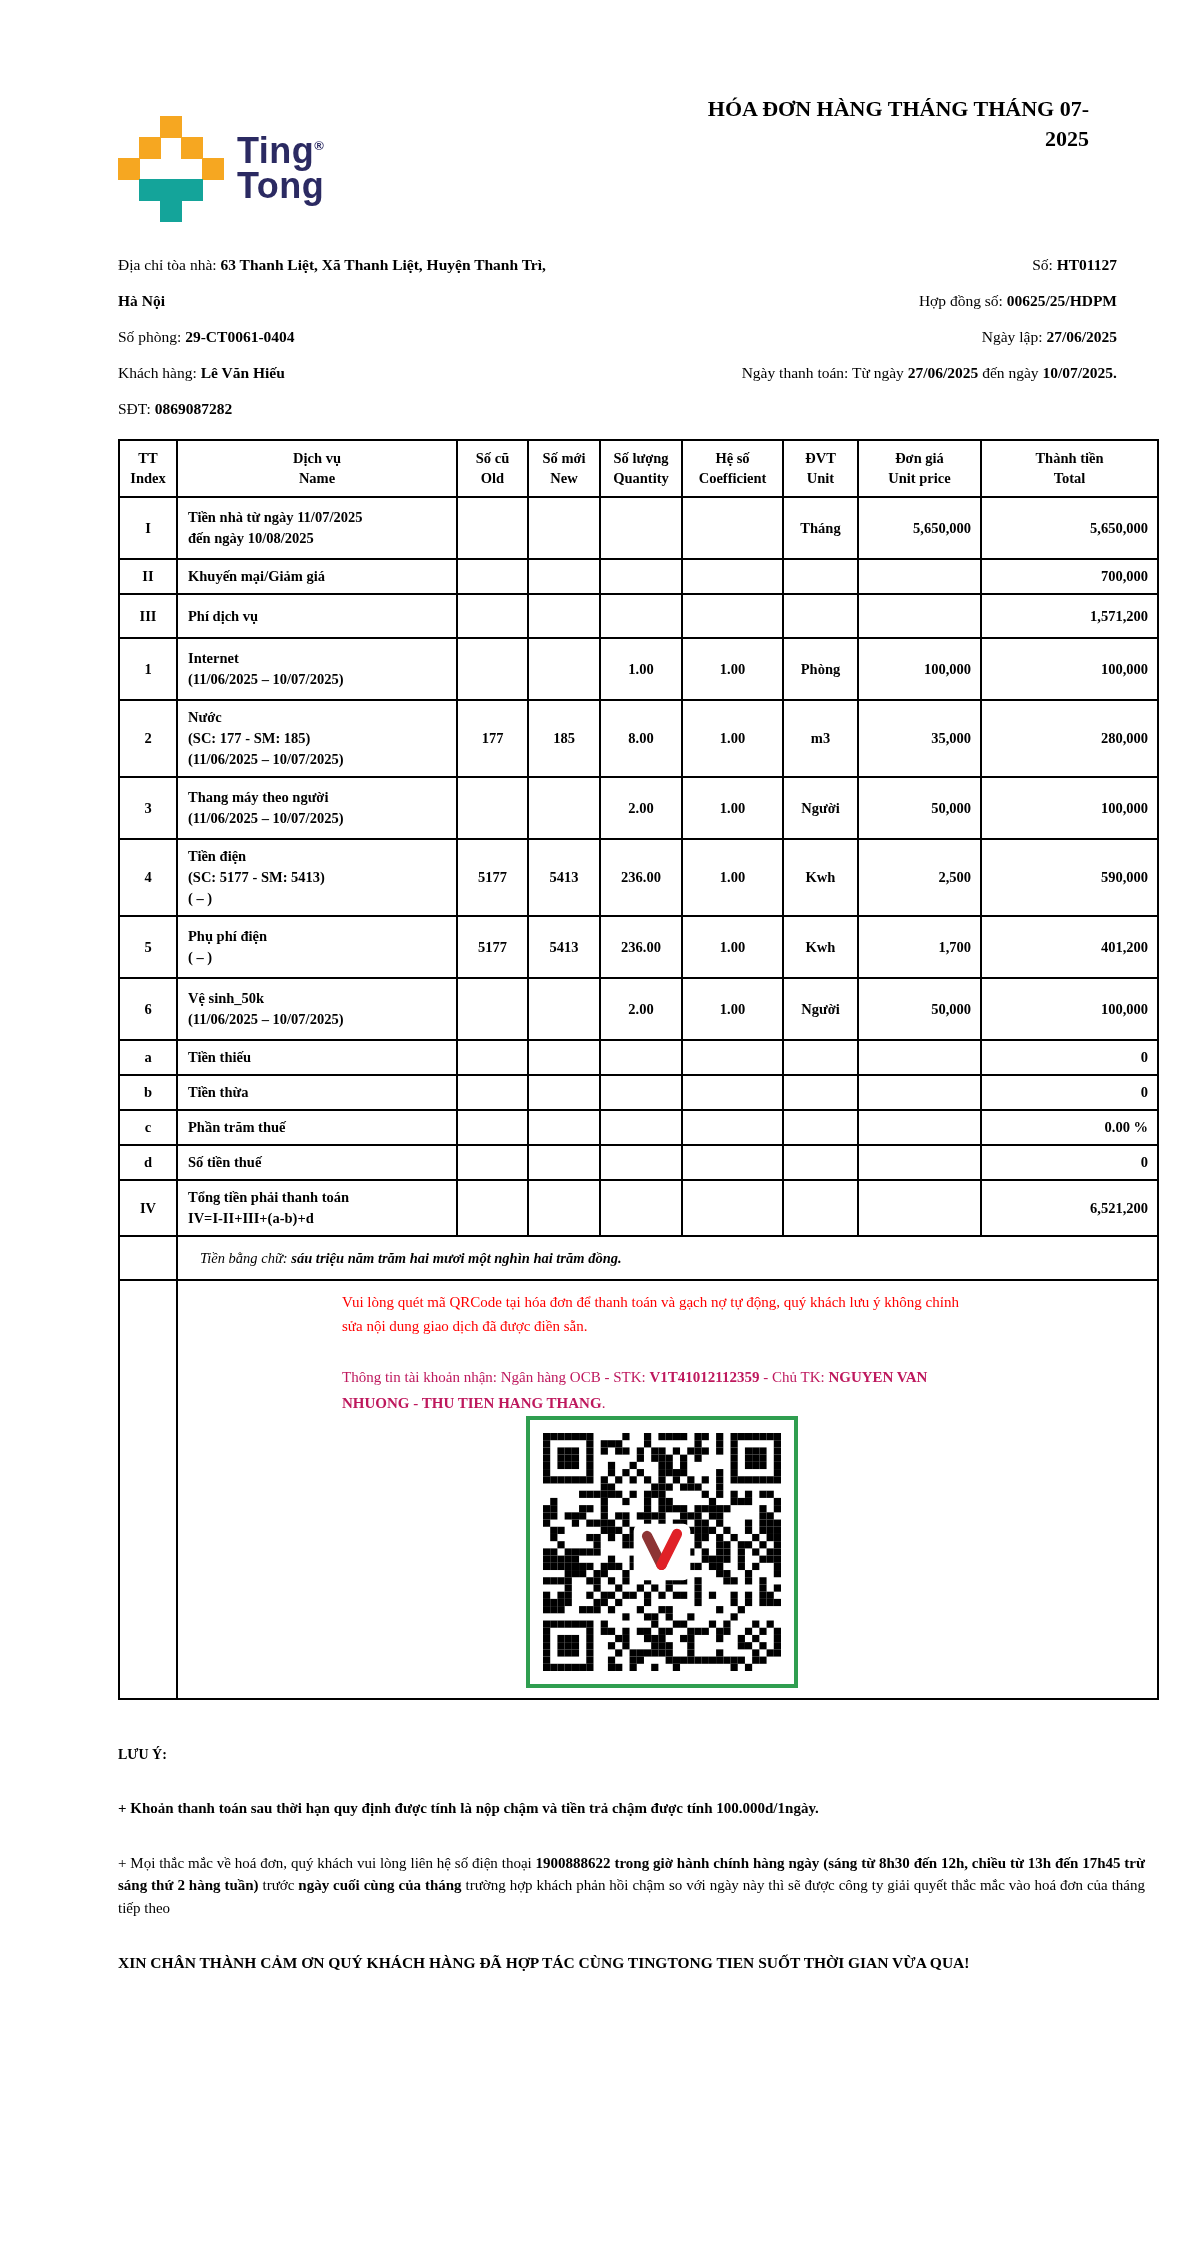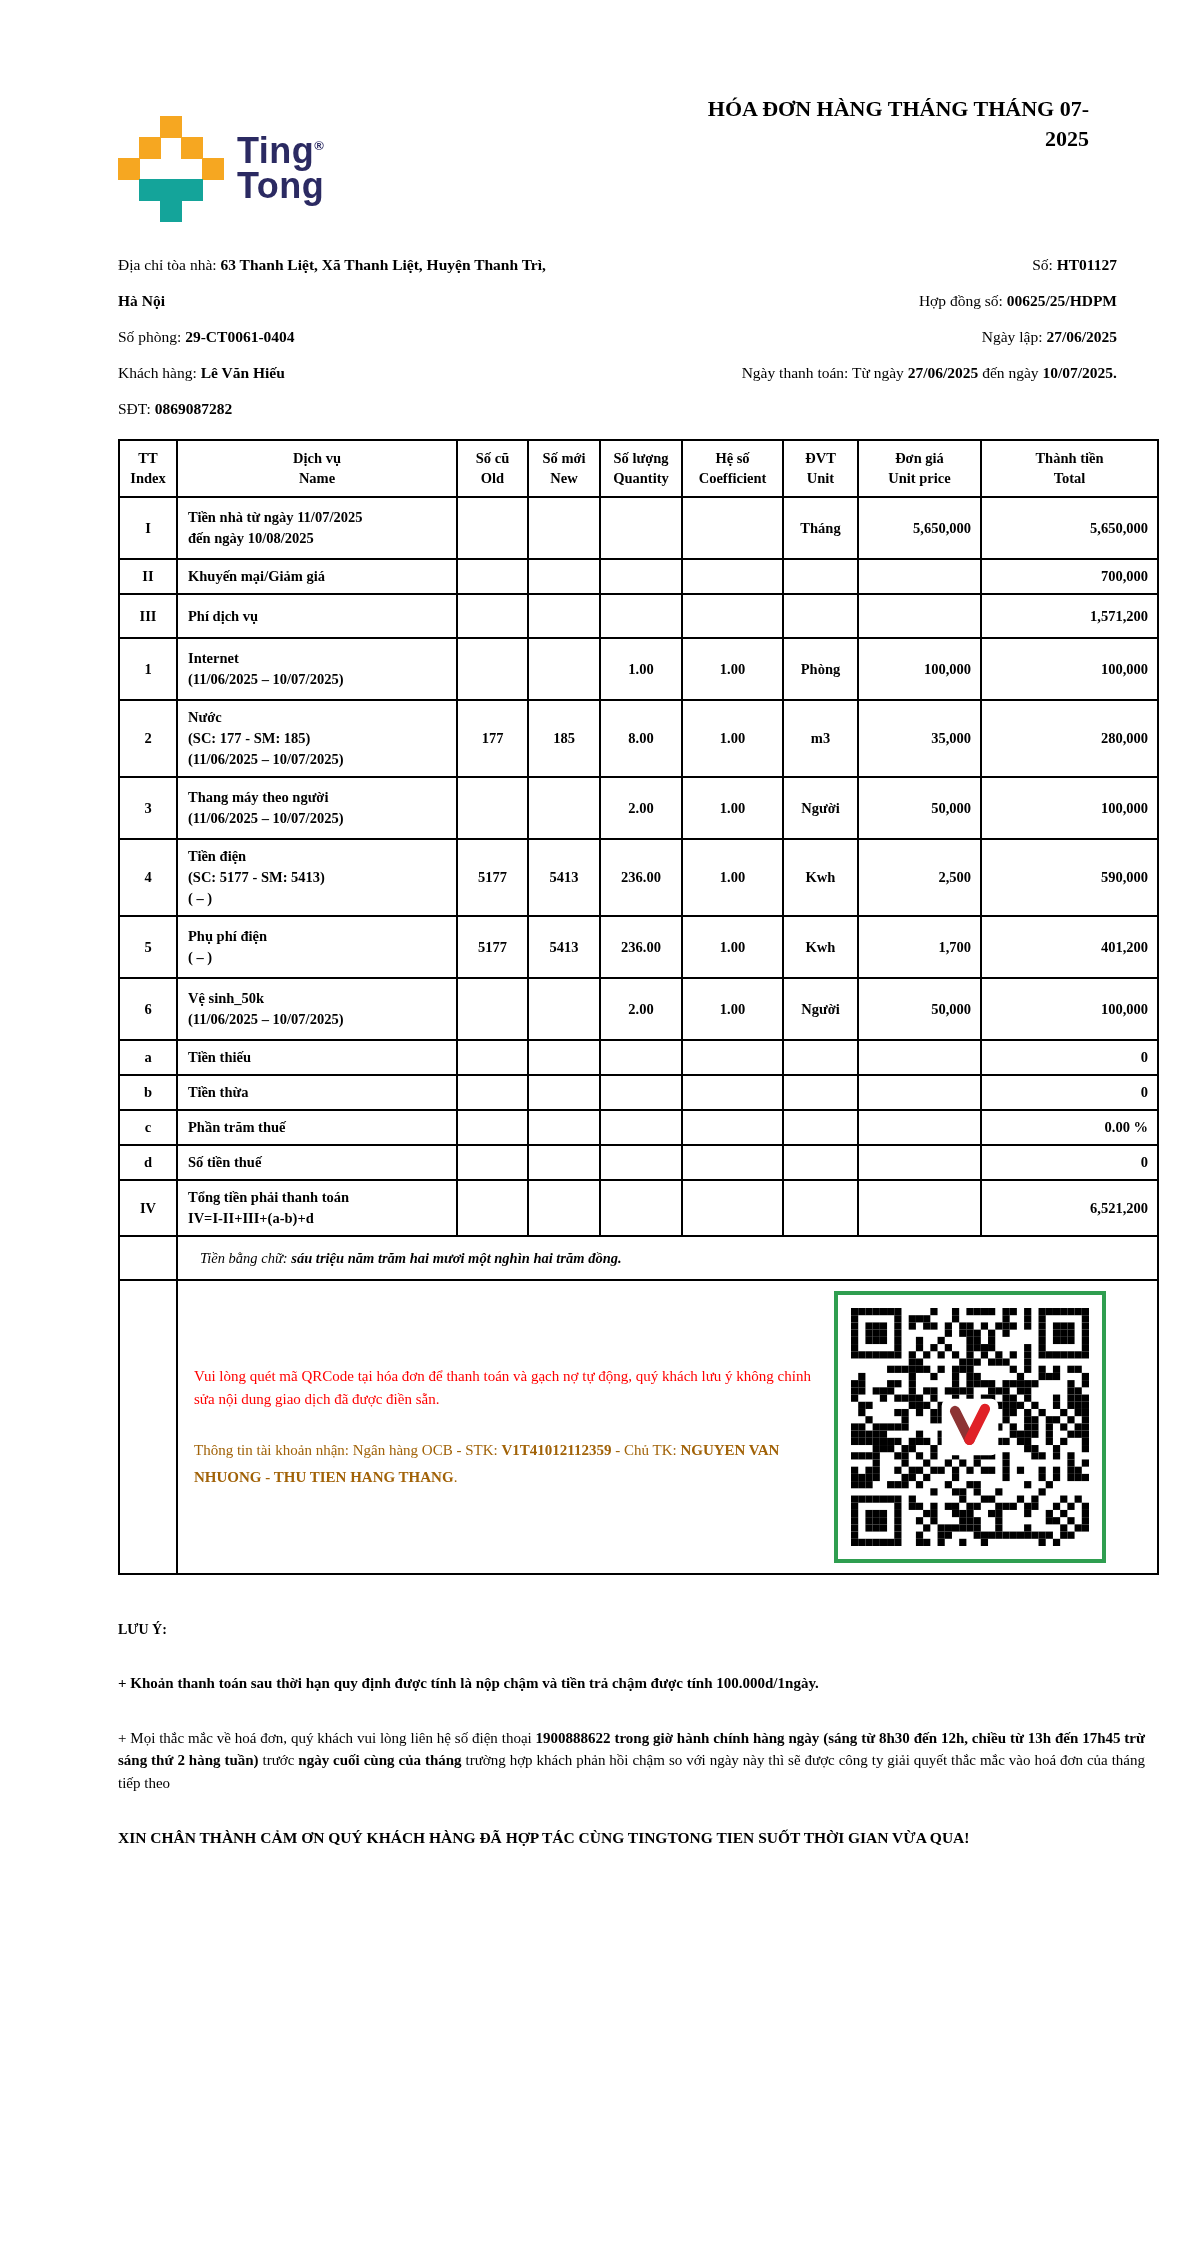--- a/index.html
+++ b/index.html
@@ -31,24 +31,24 @@
   table.inv th, table.inv td { border:2px solid #000; font-size:14.5px; font-weight:bold; vertical-align:middle; }
   table.inv th { text-align:center; line-height:1.35; padding:8px 2px;margin-top:20px; }
   td.c-index { text-align:center; }
   td.c-name  { text-align:left; padding:6px 8px 6px 10px; line-height:1.45; }
   td.c-mid   { text-align:center; }
   td.c-num   { text-align:right; padding-right:9px; }
   tr.words-row td { height:44px; }
   .words-cell { font-style:italic; font-weight:normal !important; padding-left:22px; font-size:15px; }
   .words-cell .amt { font-weight:bold; }
   tr.qr-row td { height:292px; }
-  .qr-cell-inner { display:flex; align-items:center; padding:10px 27px 10px 16px; }
+  .qr-cell-inner { display:flex; align-items:center; justify-content:space-between; padding:10px 27px 10px 16px;flex-direction:column; }
   .pay-text { width:640px; font-weight:normal; }
   .pay-note { color:#ff0000; font-size:15px; line-height:1.55; margin-bottom:26px; }
-  .pay-account { font-size:15px; line-height:1.75; color:#a16207; }
+  .pay-account { font-size:15px; line-height:1.75; color:#be185d; }
   .qr-box { border:4px solid #2f9e50; background:#fff; padding:13px; flex:0 0 auto; }
   .qr-box svg { display:block; }
 
   
   .notes { margin-top:44px; padding-right:12px; font-size:15px; line-height:1.5; }
   .notes .heading { font-weight:bold; font-size:14px; }
   .notes p { margin-top:32px; }
   .note1 { font-weight:bold; }
   .note2 { text-align:justify; }
   .thanks { font-weight:bold; font-size:15.5px; }

